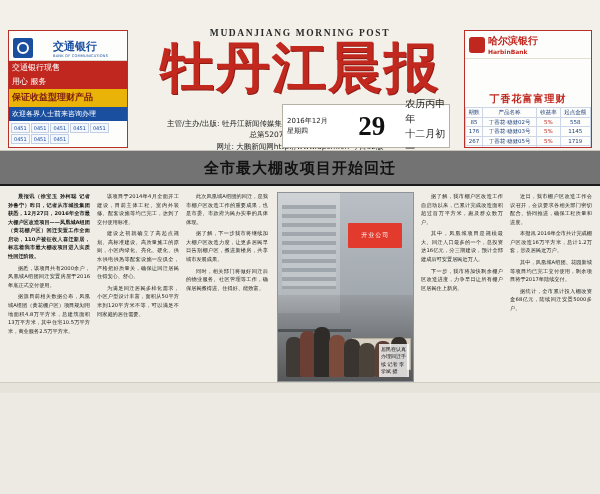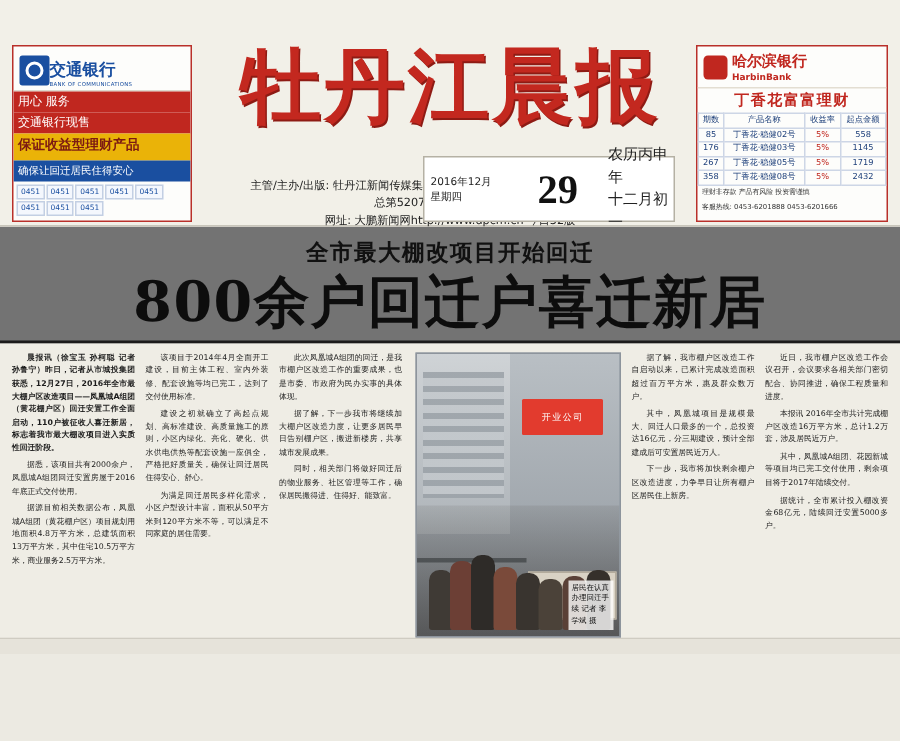--- a/index.html
+++ b/index.html
@@ -16,21 +16,21 @@
   .masthead{
     position:relative;height:150px;background:#f2f0e8;
     border-bottom:1px solid #c9c6bb;
   }
   .bank-left{
     position:absolute;left:8px;top:30px;width:120px;height:118px;
     border:1px solid #b9302a;background:#fdfdfb;
     box-sizing:border-box;overflow:hidden;
   }
   .bank-left .logo-row{
-    display:flex;align-items:center;gap:0;
+    display:flex;align-items:flex-end;gap:20px;
     padding:4px 4px 2px 4px;border-bottom:1px solid #dcd8cd;
   }
   .bocom-mark{
     width:20px;height:20px;background:#1a4fa0;border-radius:2px;
     position:relative;flex:0 0 auto;
   }
   .bocom-mark:after{
     content:"";position:absolute;left:4px;top:4px;width:12px;height:12px;
     border:2px solid #fff;border-radius:50%;box-sizing:border-box;
   }
@@ -80,21 +80,21 @@
   }
   .hb-logo{
     display:flex;align-items:center;gap:3px;padding:3px 4px;
     border-bottom:1px solid #e3ded2;
   }
   .hb-mark{width:16px;height:16px;background:#c0271f;border-radius:3px;}
   .hb-cn{font-size:10px;font-weight:bold;color:#c0271f;}
   .hb-en{font-size:6px;color:#c0271f;font-weight:bold;}
   .hb-title{
     text-align:center;font-size:10px;font-weight:bold;color:#c0271f;
-    padding:1px 0;letter-spacing:1px;
+    padding:1px 0;letter-spacing:1px;margin-top:32px;
   }
   .hb-table{width:100%;border-collapse:collapse;}
   .hb-table td{
     font-size:5.5px;color:#1d3f7a;border:1px solid #cdd6e6;
     padding:1px 1px;text-align:center;line-height:1.2;
   }
   .hb-table td.red{color:#c0271f;}
   .hb-foot{font-size:4.6px;color:#333;padding:2px 3px;line-height:1.35;}
   .date-box{
     position:absolute;right:150px;top:104px;width:168px;height:44px;
@@ -185,37 +185,38 @@
   <div class="masthead">
 
     <div class="bank-left">
       <div class="logo-row">
         <div class="bocom-mark"></div>
         <div>
           <span class="bocom-name">交通银行</span>
           <span class="bocom-en">BANK OF COMMUNICATIONS</span>
         </div>
       </div>
+      <div class="red-band">交通银行现售</div>
       <div class="red-band">用心 服务</div>
-      <div class="red-band">交通银行现售</div>
       <div class="yellow-band">保证收益型理财产品</div>
-      <div class="blue-band">确保让回迁居民住得安心</div>
+      <div class="blue-band">欢迎各界人士前来咨询办理</div>
       <div class="num-grid">
         <span>0451</span>
         <span>0451</span>
         <span>0451</span>
         <span>0451</span>
         <span>0451</span>
         <span>0451</span>
         <span>0451</span>
         <span>0451</span>
       </div>
     </div>
 
     <div class="title-block">
+      <div class="title-en">MUDANJIANG MORNING POST</div>
       <div class="title-cn">牡丹江晨报</div>
     </div>
 
     <div class="pub-line">
       <div>
         <span>主管/主办/出版: 牡丹江新闻传媒集团</span>
         &nbsp;<span class="hl">新闻让生活更有梦想</span>
         &nbsp;<span>新闻热线</span><span class="hot">8888188</span>
       </div>
       <div>
@@ -281,21 +282,20 @@
         </tr>
       </tbody>
         </table>
       <div class="hb-foot">理财非存款 产品有风险 投资需谨慎</div>
       <div class="hb-foot">客服热线: 0453-6201888  0453-6201666</div>
     </div>
   </div>
 
   <div class="headline-zone">
     <div class="kicker">全市最大棚改项目开始回迁</div>
-    <div class="headline">800余户回迁户喜迁新居</div>
   </div>
 
   <div class="body-zone">
 
     <div class="col">
       <p class="byline">晨报讯（徐宝玉 孙柯聪 记者 孙鲁宁）昨日，记者从市城投集团获悉，12月27日，2016年全市最大棚户区改造项目——凤凰城A组团（黄花棚户区）回迁安置工作全面启动，110户被征收人喜迁新居，标志着我市最大棚改项目进入实质性回迁阶段。</p>
       <p>据悉，该项目共有2000余户，凤凰城A组团回迁安置房屋于2016年底正式交付使用。</p>
       <p>据源目前相关数据公布，凤凰城A组团（黄花棚户区）项目规划用地面积4.8万平方米，总建筑面积13万平方米，其中住宅10.5万平方米，商业服务2.5万平方米。</p>
     </div>
 

